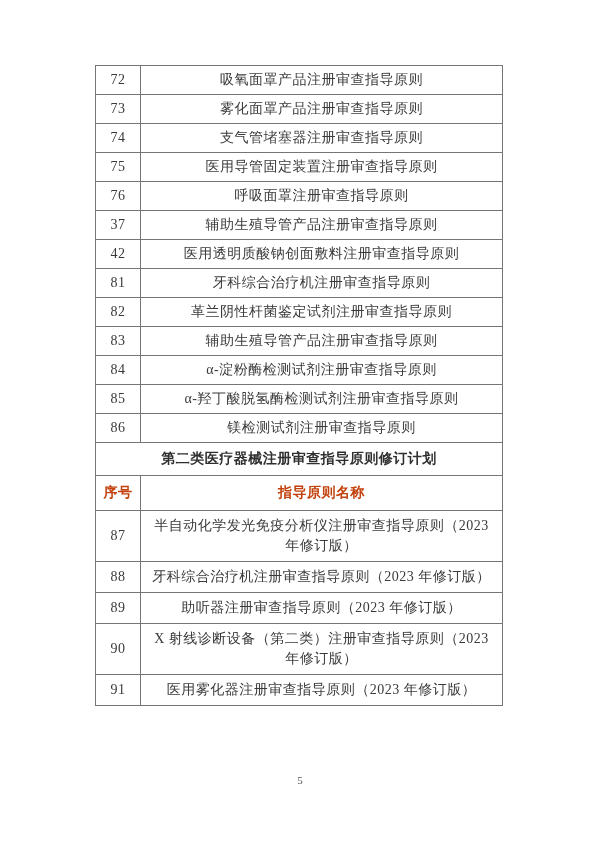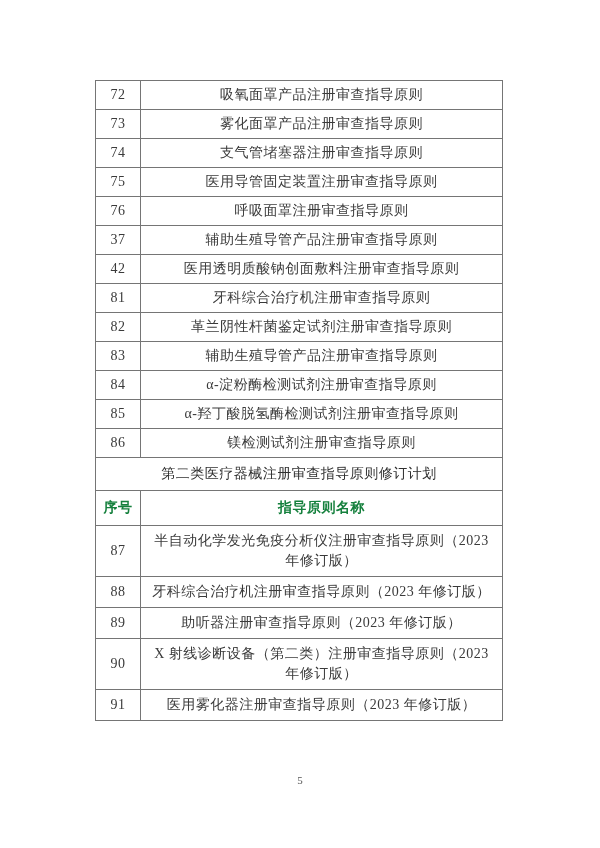--- a/index.html
+++ b/index.html
@@ -12,47 +12,47 @@
     width: 600px;
     height: 848px;
     background: #ffffff;
     overflow: hidden;
     font-family: "Liberation Serif", "DejaVu Serif", serif;
     color: #333333;
   }
   table.guidance {
     position: absolute;
     left: 95px;
-    top: 80px;
+    top: 65px;
     width: 408px;
     border-collapse: collapse;
     table-layout: fixed;
   }
   col.no-col { width: 45px; }
   table.guidance td {
     border: 1px solid #757575;
     font-size: 14px;
     line-height: 20px;
     text-align: center;
     vertical-align: middle;
     color: #3a3a3a;
     letter-spacing: 0.5px;
     padding: 4px 5px;
     word-break: break-all;
   }
   td.no-cell { padding: 4px 1px; letter-spacing: 0; }
   tr.section-row td {
-    font-weight: normal;
+    font-weight: bold;
     padding: 6px 5px;
     color: #2f2f2f;
   }
   tr.header-row td {
     font-weight: bold;
     padding: 7px 5px;
-    color: #15803d;
+    color: #c2410c;
   }
   tr.part2 td { padding: 5px 6px; }
   .page-number {
     position: absolute;
     top: 774px;
     left: 0;
     width: 600px;
     text-align: center;
     font-size: 11px;
     color: #555555;

